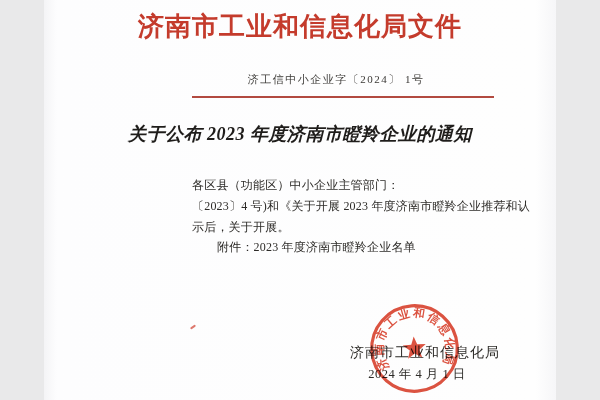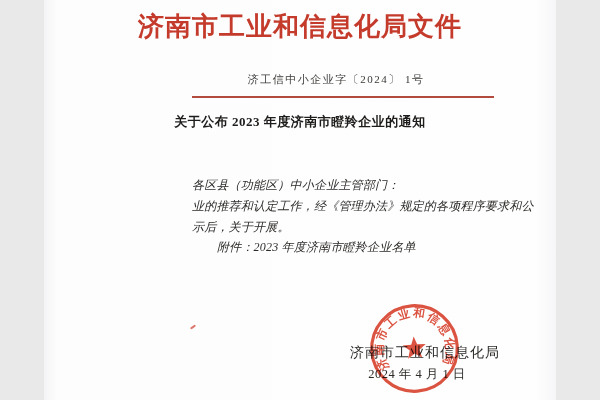--- a/index.html
+++ b/index.html
@@ -25,32 +25,32 @@
     font-size:11px;letter-spacing:1.5px;
     color:#3a3835;
     padding-left:36px;
   }
   .red-line{
     position:absolute;top:96px;left:148px;
     width:302px;height:2px;
     background:var(--line_red,#b24a40);
   }
   .notice-title{
-    position:absolute;top:113px;left:0;width:100%;
+    position:absolute;top:122px;left:0;width:100%;
     text-align:center;
-    font-size:13px;font-weight:bold;
+    font-size:18px;font-weight:bold;
     letter-spacing:.5px;
     color:#1f1d1b;
+    font-style:italic;
   }
   .body{
     position:absolute;top:175px;left:148px;width:322px;
     font-size:12px;line-height:20.8px;
     letter-spacing:.2px;
     color:#2d2b28;
-    font-style:italic;
   }
   .body .line{white-space:nowrap;}
   .body .indent{text-indent:25px;}
   .signer{
     position:absolute;top:344px;left:302px;width:158px;
     text-align:center;
     font-size:14px;letter-spacing:1px;
     color:#2d2b28;
   }
   .date{
@@ -88,21 +88,21 @@
   <div class="header-title">济南市工业和信息化局文件</div>
 
   <div class="doc-number">济工信中小企业字〔2024〕 1号</div>
 
   <div class="red-line"></div>
 
   <div class="notice-title">关于公布 2023 年度济南市瞪羚企业的通知</div>
 
   <div class="body">
     <div class="line">各区县（功能区）中小企业主管部门：</div>
-    <div class="line">业的推荐和认定工作，经《管理办法》规定的各项程序要求和公</div>
+    <div class="line">〔2023〕4 号)和《关于开展 2023 年度济南市瞪羚企业推荐和认</div>
     <div class="line">示后，关于开展。</div>
     <div class="line indent">附件：2023 年度济南市瞪羚企业名单</div>
   </div>
 
   <div class="signer">济南市工业和信息化局</div>
 
   <div class="date">2024 年 4 月 1 日</div>
 
   <svg class="seal" viewBox="0 0 100 100" aria-hidden="true">
     <defs>

